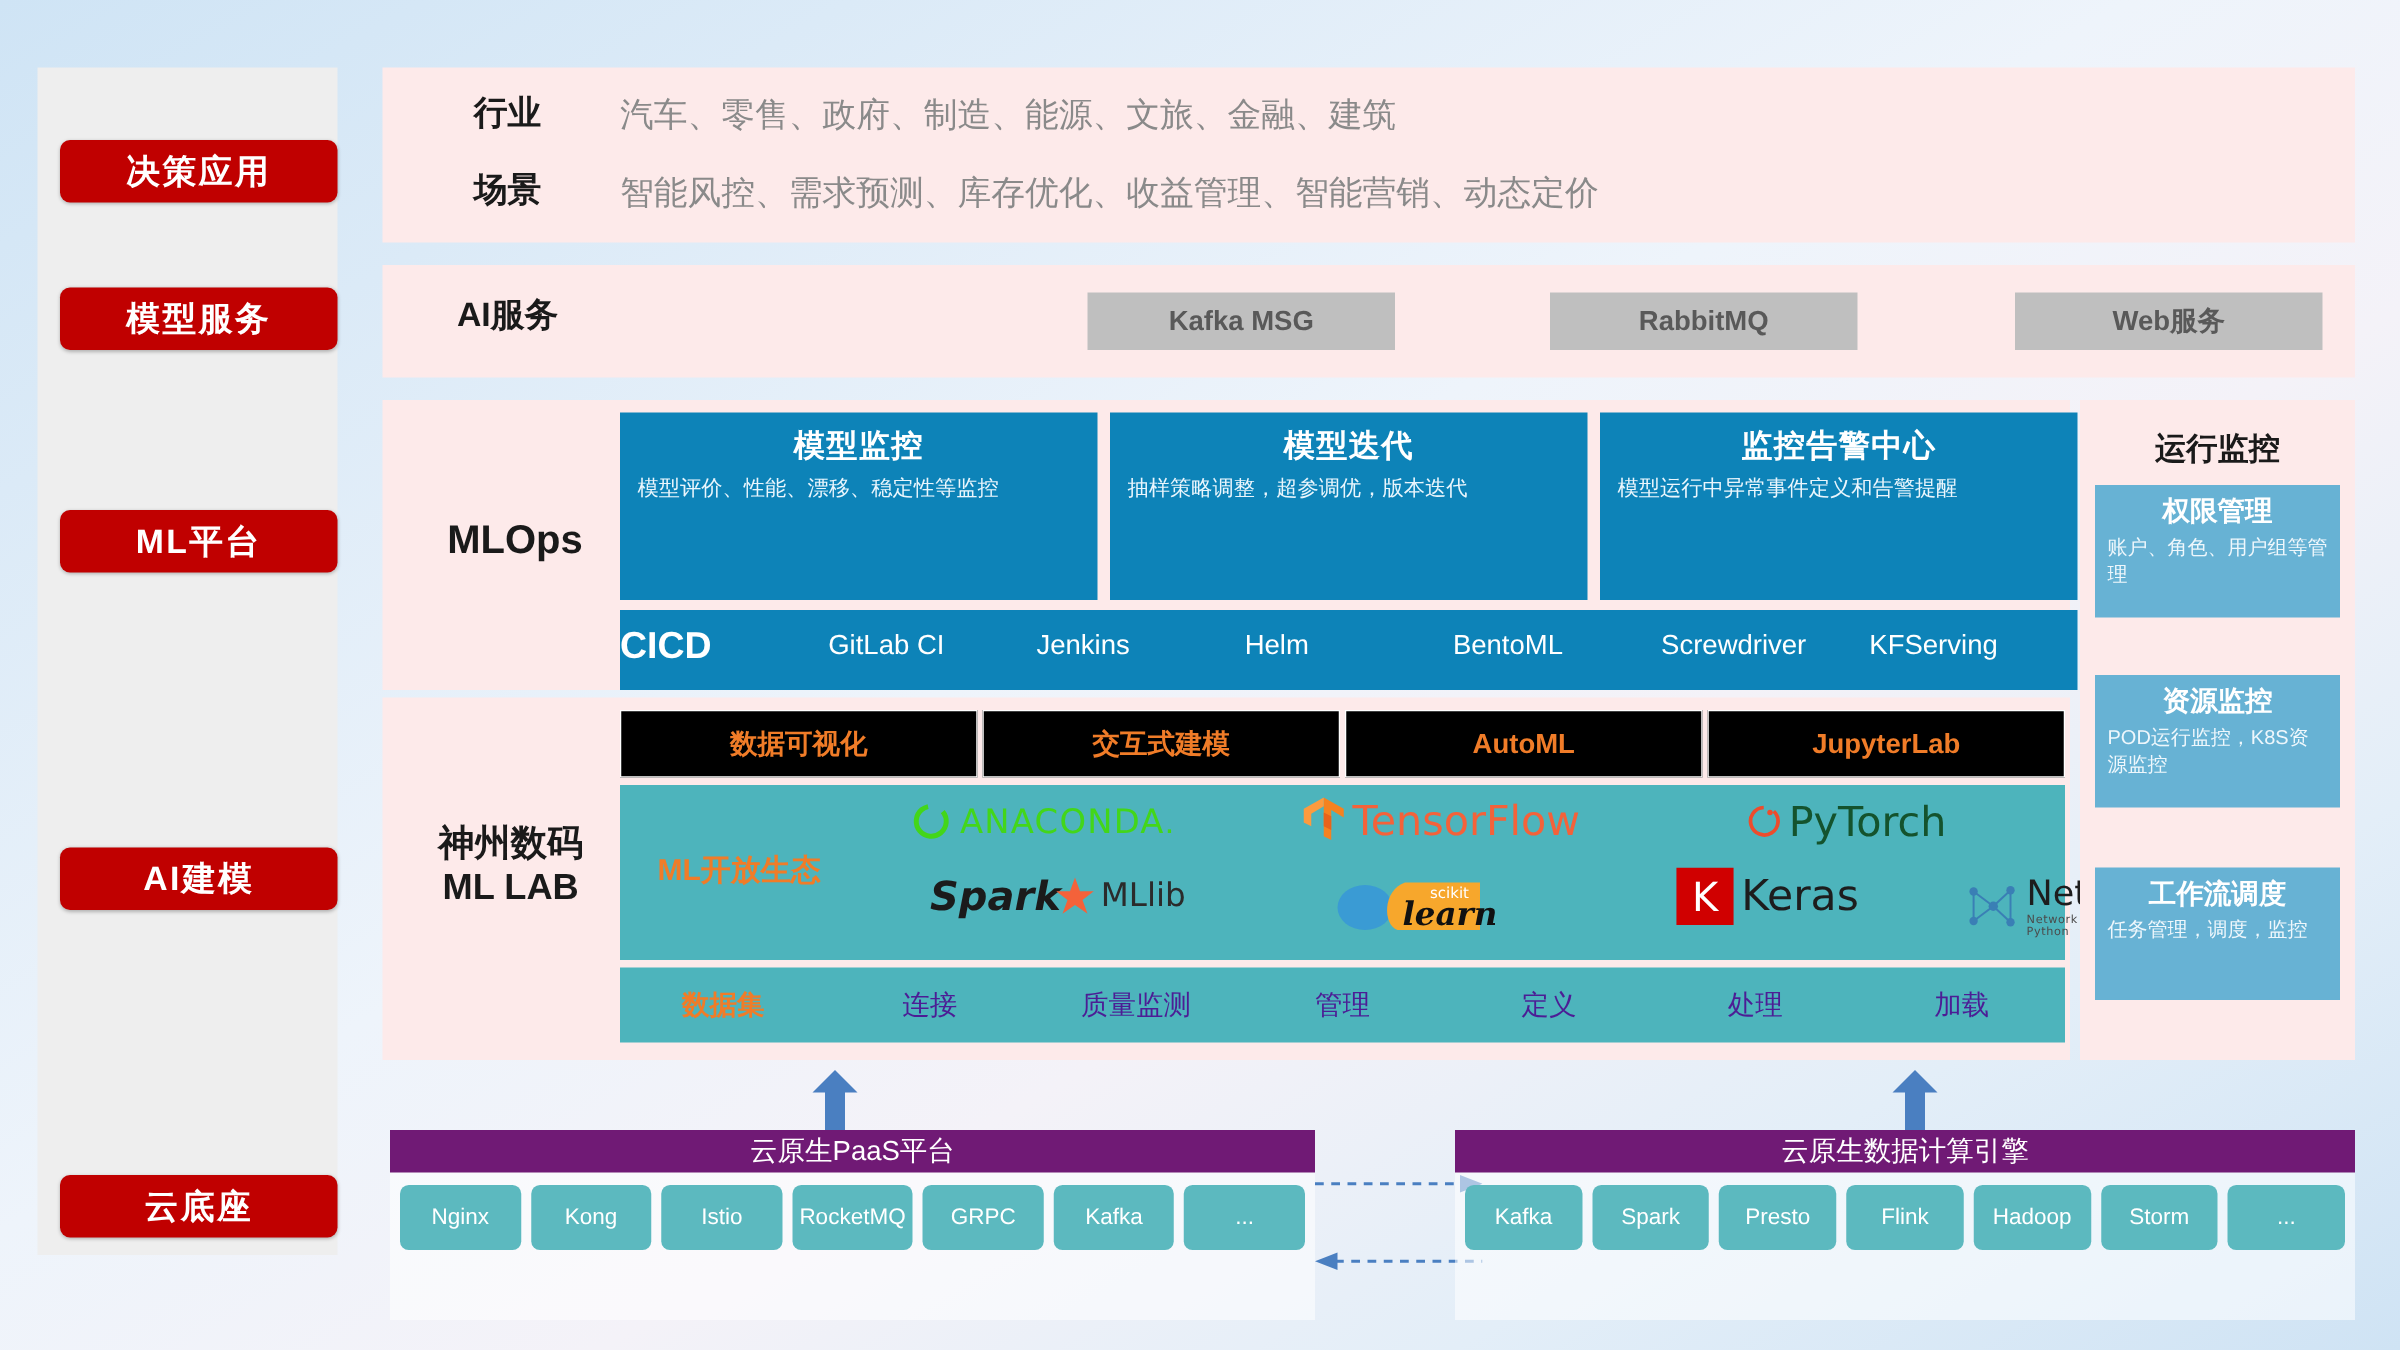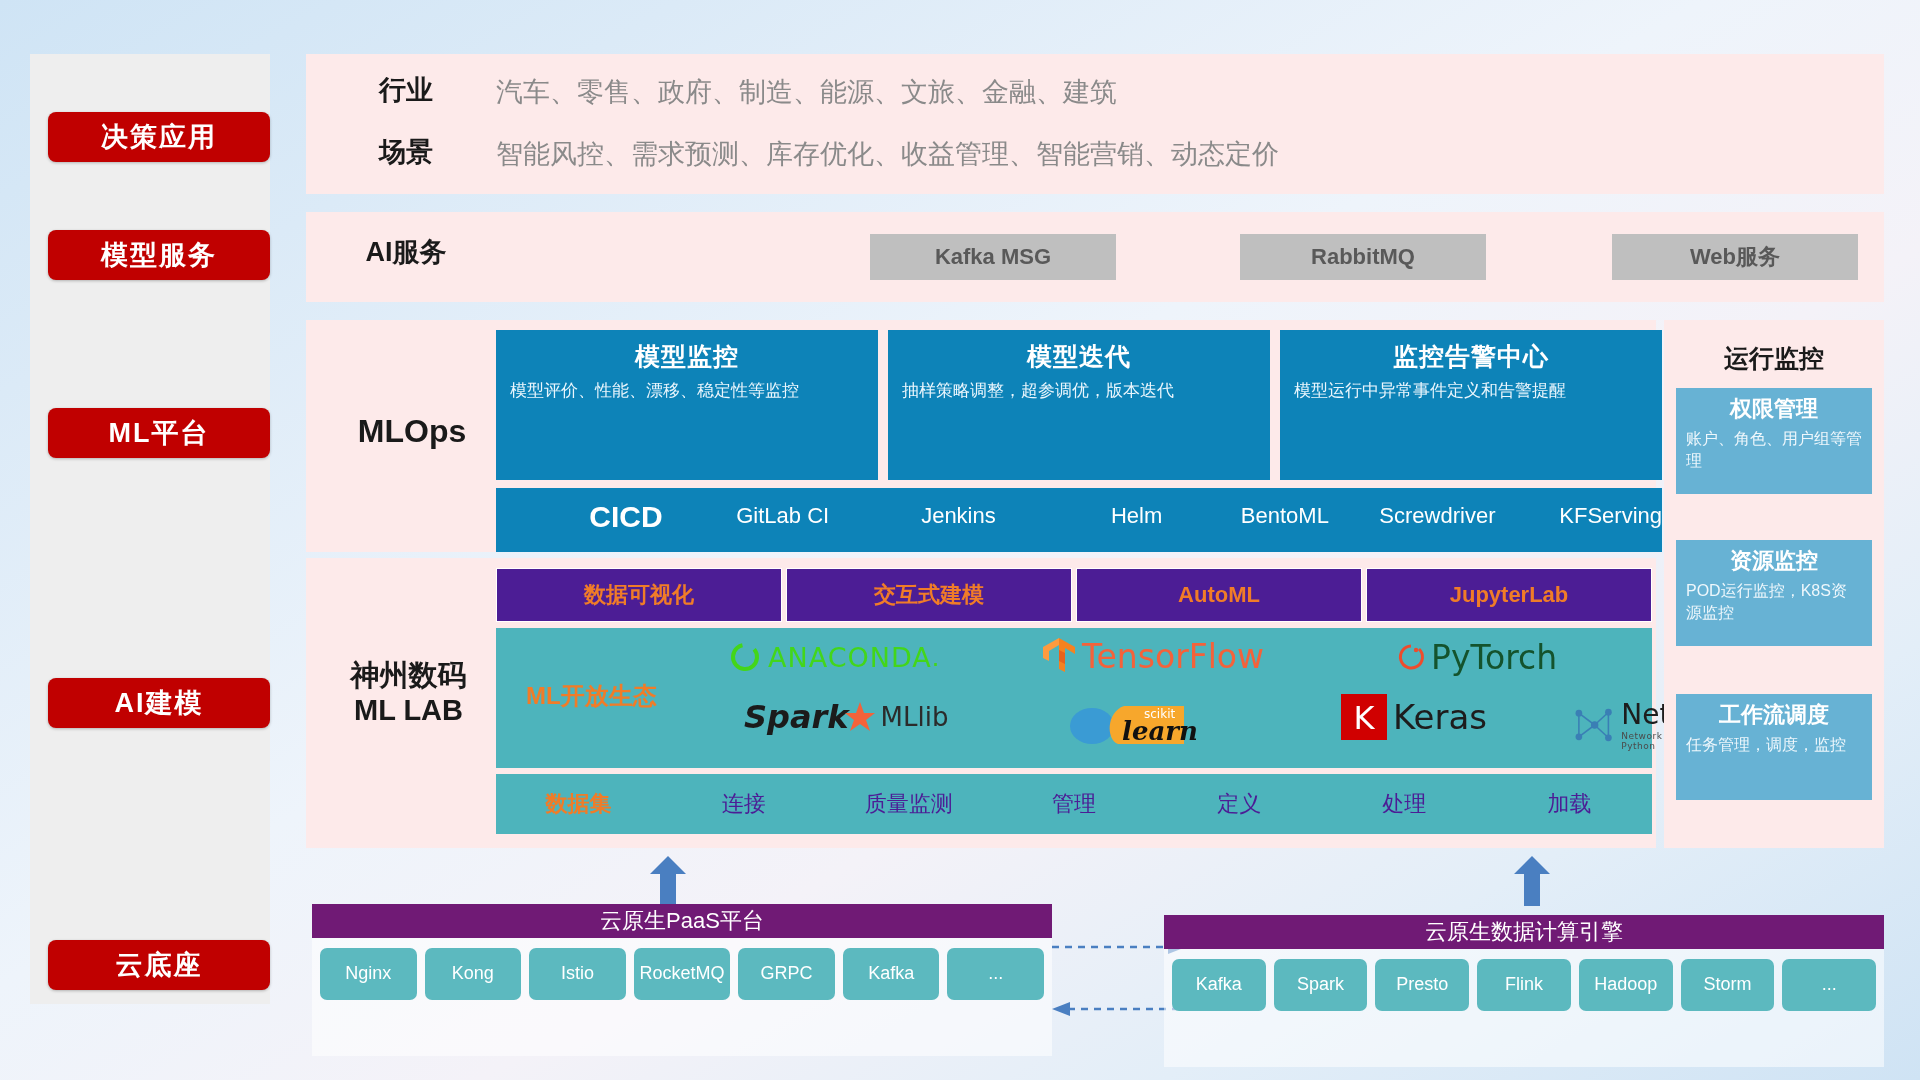--- a/index.html
+++ b/index.html
@@ -41,26 +41,26 @@
   
   .mlops-card{
     background:#0d83b8; color:#fff; padding:10px 14px 8px 14px; overflow:hidden;
   }
   .mlops-card .t{ font-size:25px; font-weight:bold; text-align:center; margin-bottom:6px; letter-spacing:1px;}
   .mlops-card .d{ font-size:17px; line-height:1.38; color:#eaf6fd; }
 
   .cicd-bar{
     background:#0d83b8; color:#fff; display:flex; align-items:flex-start; overflow:hidden;
   }
-  .cicd-bar .cell{ flex:1; text-align:right; font-size:22px; padding-top:14px; line-height:1.25;}
+  .cicd-bar .cell{ flex:1; text-align:left; font-size:22px; padding-top:14px; line-height:1.25;}
   .cicd-bar .cell.head{ font-size:30px; font-weight:bold; padding-top:10px; }
 
   
   .teal-tab{
-    background:#4c1d95; border:1px solid #ffffff;
+    background:#000000; border:1px solid #ffffff;
     display:flex; align-items:center; justify-content:center;
     color:#f07c28; font-weight:bold; font-size:22px;text-align:center;
   }
   .eco-band{ background:#4db4bc; position:absolute; }
   .eco-label{
     position:absolute; color:#f07c28; font-weight:bold; font-size:24px;
   }
   .ds-bar{ background:#4db4bc; position:absolute; display:flex; align-items:center;}
   .ds-bar .cell{ flex:1; text-align:center; font-size:22px; color:#4c1d95;}
   .ds-bar .cell.head{ color:#f07c28; font-weight:bold; }
@@ -319,21 +319,21 @@
       <div class="chip">Nginx</div>
       <div class="chip">Kong</div>
       <div class="chip">Istio</div>
       <div class="chip">RocketMQ</div>
       <div class="chip">GRPC</div>
       <div class="chip">Kafka</div>
       <div class="chip">...</div>
     </div>
   </div>
 
-  <div class="cloud-box" style="left:1164px; top:904px; width:720px; height:152px;margin-top:11px;">
+  <div class="cloud-box" style="left:1164px; top:904px; width:720px; height:152px;">
     <div class="cloud-head">云原生数据计算引擎</div>
     <div class="chip-row">
       <div class="chip">Kafka</div>
       <div class="chip">Spark</div>
       <div class="chip">Presto</div>
       <div class="chip">Flink</div>
       <div class="chip">Hadoop</div>
       <div class="chip">Storm</div>
       <div class="chip">...</div>
     </div>

